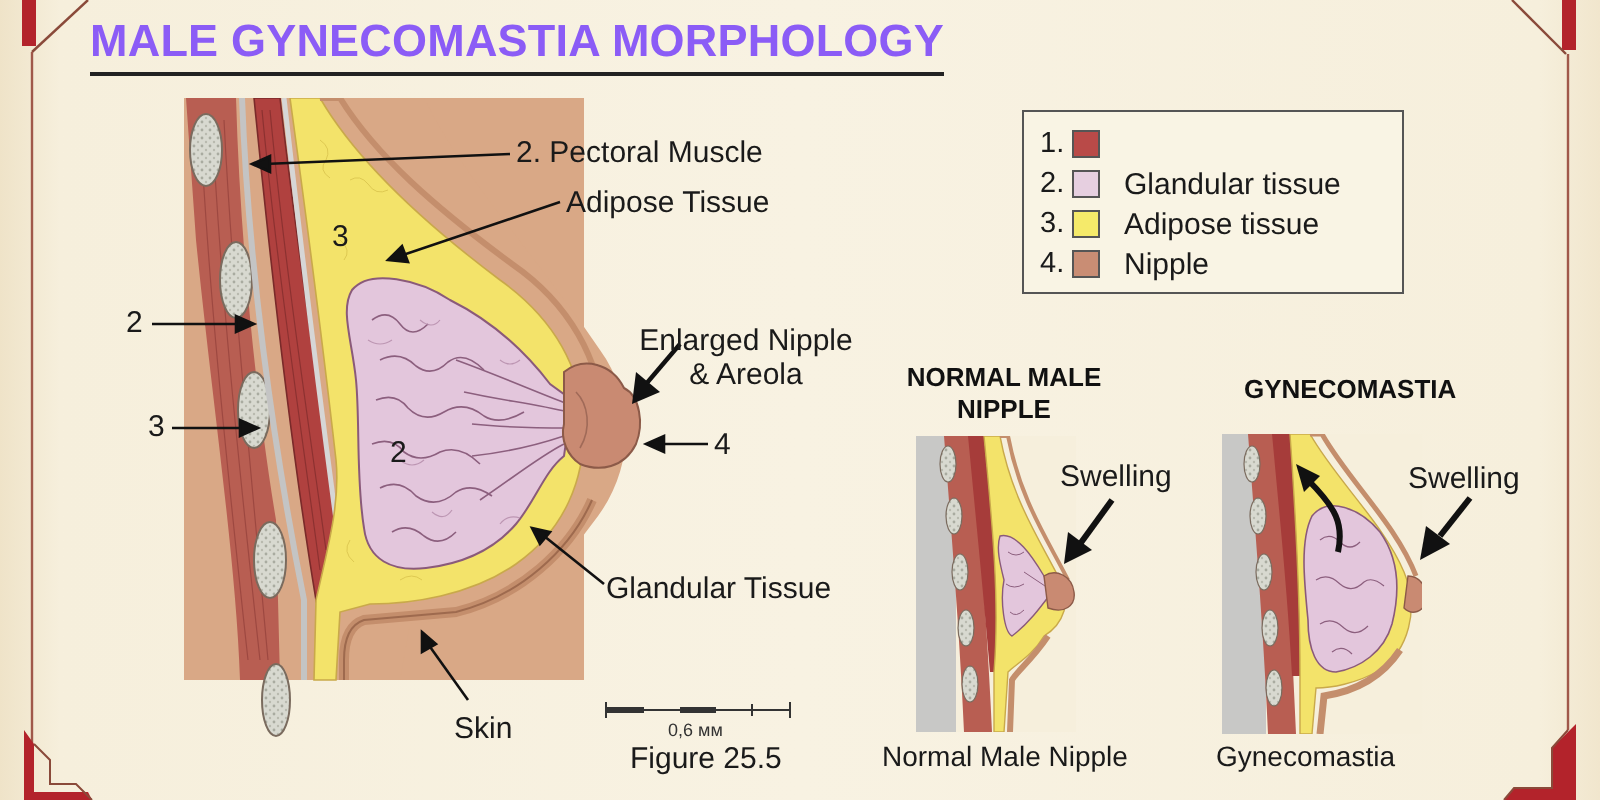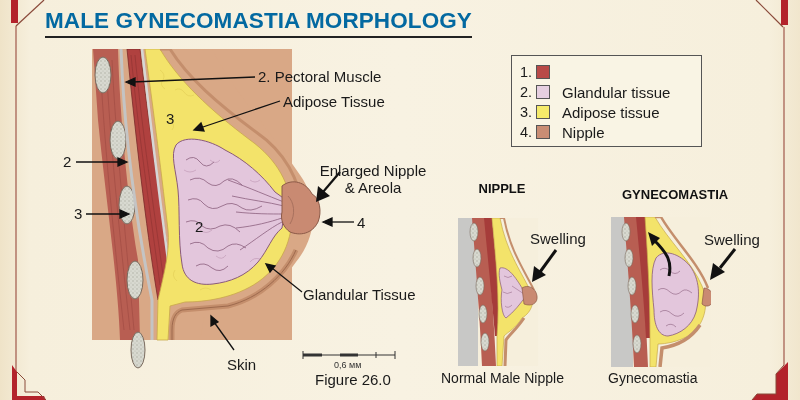--- a/index.html
+++ b/index.html
@@ -10,21 +10,21 @@
       position: relative;
     }
     .page-bg {
       position: absolute; inset: 0;
       background: linear-gradient(90deg, #efe3c8 0px, #f6efdc 30px, #f8f2e2 400px, #f6efdc 770px, #f1e6cd 800px);
     }
     .frame-svg { position: absolute; left: 0; top: 0; }
     .diagram-svg { position: absolute; left: 0; top: 0; }
     .title {
       position: absolute; left: 45px; top: 8px;
-      font-size: 22.5px; font-weight: bold; color: #0369a1;
+      font-size: 22.5px; font-weight: bold; color: #8b5cf6;
       letter-spacing: 0.1px;
       border-bottom: 2px solid #222; padding-bottom: 2px;
       line-height: 26px;
       white-space: nowrap;
     }
     .lbl { position: absolute; color: #1a1a1a; font-size: 15px; white-space: nowrap; line-height: 17px; }
     .lbl-c { text-align: center; margin-top: 16px; }
     .lbl-num { position: absolute; font-size: 15px; color: #1a1a1a; }
     .legend {
       position: absolute; left: 511px; top: 55px; width: 191px; height: 92px;
@@ -248,21 +248,21 @@
 <div class="lbl" style="left:303px; top:286px;">
   <div>Glandular Tissue</div>
 </div>
 <div class="lbl" style="left:227px; top:356px;">Skin</div>
 <div class="lbl-num" style="left:63px; top:153px;">2</div>
 <div class="lbl-num" style="left:74px; top:205px;">3</div>
 <div class="lbl-num" style="left:166px; top:110px;">3</div>
 <div class="lbl-num" style="left:195px; top:218px;">2</div>
 
 <div class="scale-text" style="left:334px; top:360px;">0,6 мм</div>
-<div class="lbl" style="left:315px; top:371px;">Figure 26.0</div>
+<div class="lbl" style="left:315px; top:371px;">Figure 25.5</div>
 
 <div class="legend">
   <div class="legend-row">
     <span class="legend-num">1.</span>
     <span class="legend-swatch" style="background:#b94a48"></span>
   </div>
   <div class="legend-row">
     <span class="legend-num">2.</span>
     <span class="legend-swatch" style="background:#e6cfe0"></span>
     <span>Glandular tissue</span>
@@ -273,20 +273,21 @@
     <span>Adipose tissue</span>
   </div>
   <div class="legend-row">
     <span class="legend-num">4.</span>
     <span class="legend-swatch" style="background:#c98d74"></span>
     <span>Nipple</span>
   </div>
 </div>
 
 <div class="sub-title" style="left:447px; top:181px; width:110px;">
+  <div>NORMAL MALE</div>
   <div>NIPPLE</div>
 </div>
 <div class="lbl" style="left:530px; top:230px;">Swelling</div>
 <div class="lbl" style="left:441px; top:370px; font-size:14px;">Normal Male Nipple</div>
 
 <div class="sub-title" style="left:622px; top:187px;">GYNECOMASTIA</div>
 <div class="lbl" style="left:704px; top:231px;">Swelling</div>
 <div class="lbl" style="left:608px; top:370px; font-size:14px;">Gynecomastia</div>
 
 </body></html>

